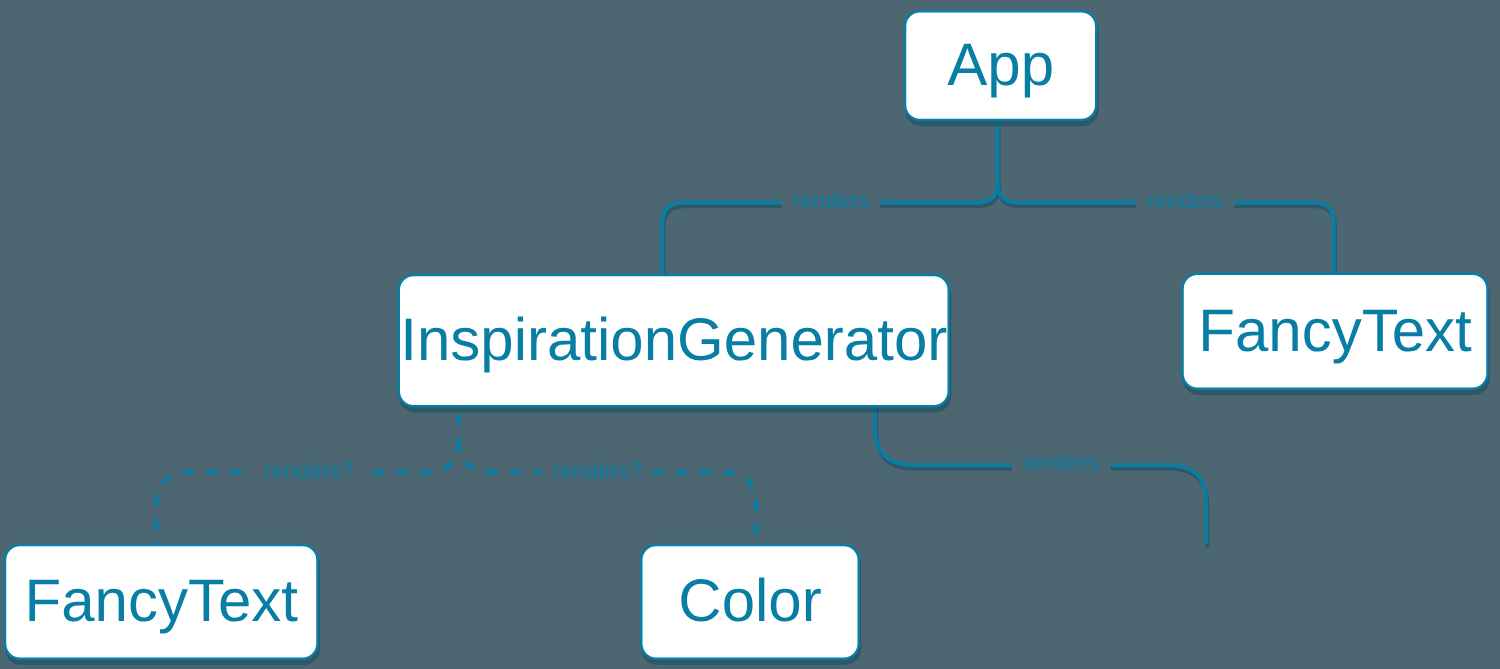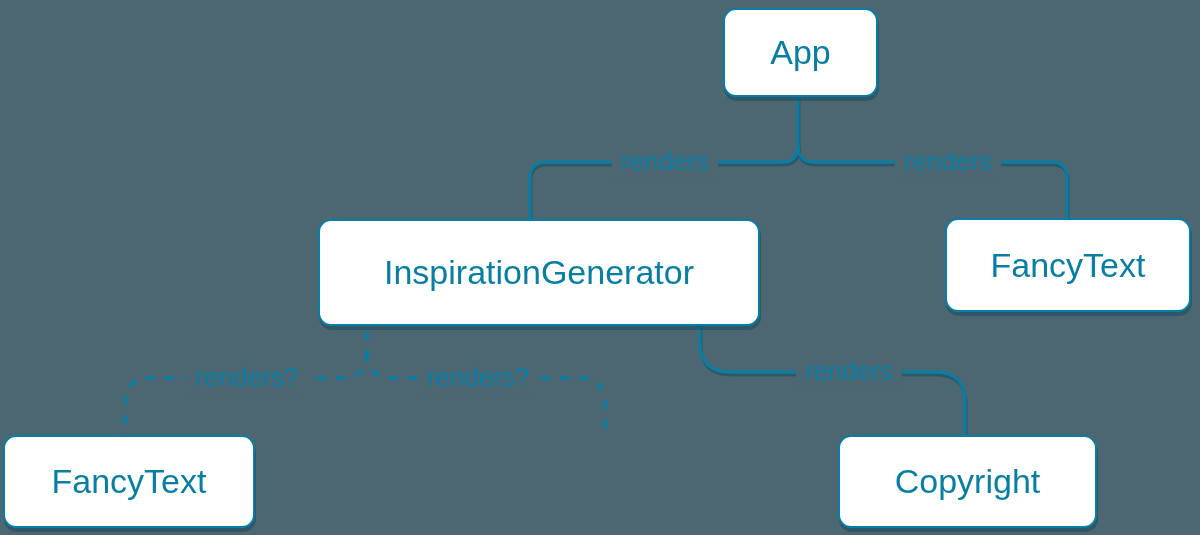--- a/index.html
+++ b/index.html
@@ -36,39 +36,39 @@
   }
   .edges path.dashed{
     stroke-width:3.5;
     stroke-dasharray:9 10;
   }
   .edge-label{
     position:absolute;
     transform:translate(-50%,-50%);
     background:var(--bg);
     color:var(--accent);
-    font-size:26px;
+    font-size:18px;
     font-weight:500;
     padding:2px 9px;
     white-space:nowrap;
     line-height:1.1;
   }
   .node{
     position:absolute;
     background:var(--node-fill);
     border:2.5px solid var(--accent);
     border-radius:13px;
     box-shadow:1px 4px 0 var(--shadow);
     display:flex;
     align-items:center;
     justify-content:center;
   }
   .node-label{
     color:var(--accent);
-    font-size:34px;
+    font-size:48px;
     font-weight:500;
     white-space:nowrap;
   }
 </style>
 </head>
 <body>
 
 <div class="stage">
 
   <svg class="edges" viewBox="0 0 1200 535" xmlns="http://www.w3.org/2000/svg">
@@ -100,18 +100,18 @@
   </div>
 
   <div class="node" style="left:945px;top:218px;width:246px;height:94px">
     <span class="node-label">FancyText</span>
   </div>
 
   <div class="node" style="left:3px;top:435px;width:252px;height:93px">
     <span class="node-label">FancyText</span>
   </div>
 
+  <div class="node" style="left:512px;top:435px;width:176px;height:93px">
+    <span class="node-label">Color</span>
+  </div>
 
-  <div class="node" style="left:838px;top:435px;width:259px;height:93px">
-    <span class="node-label">Copyright</span>
-  </div>
 
 </div>
 
 </body></html>

